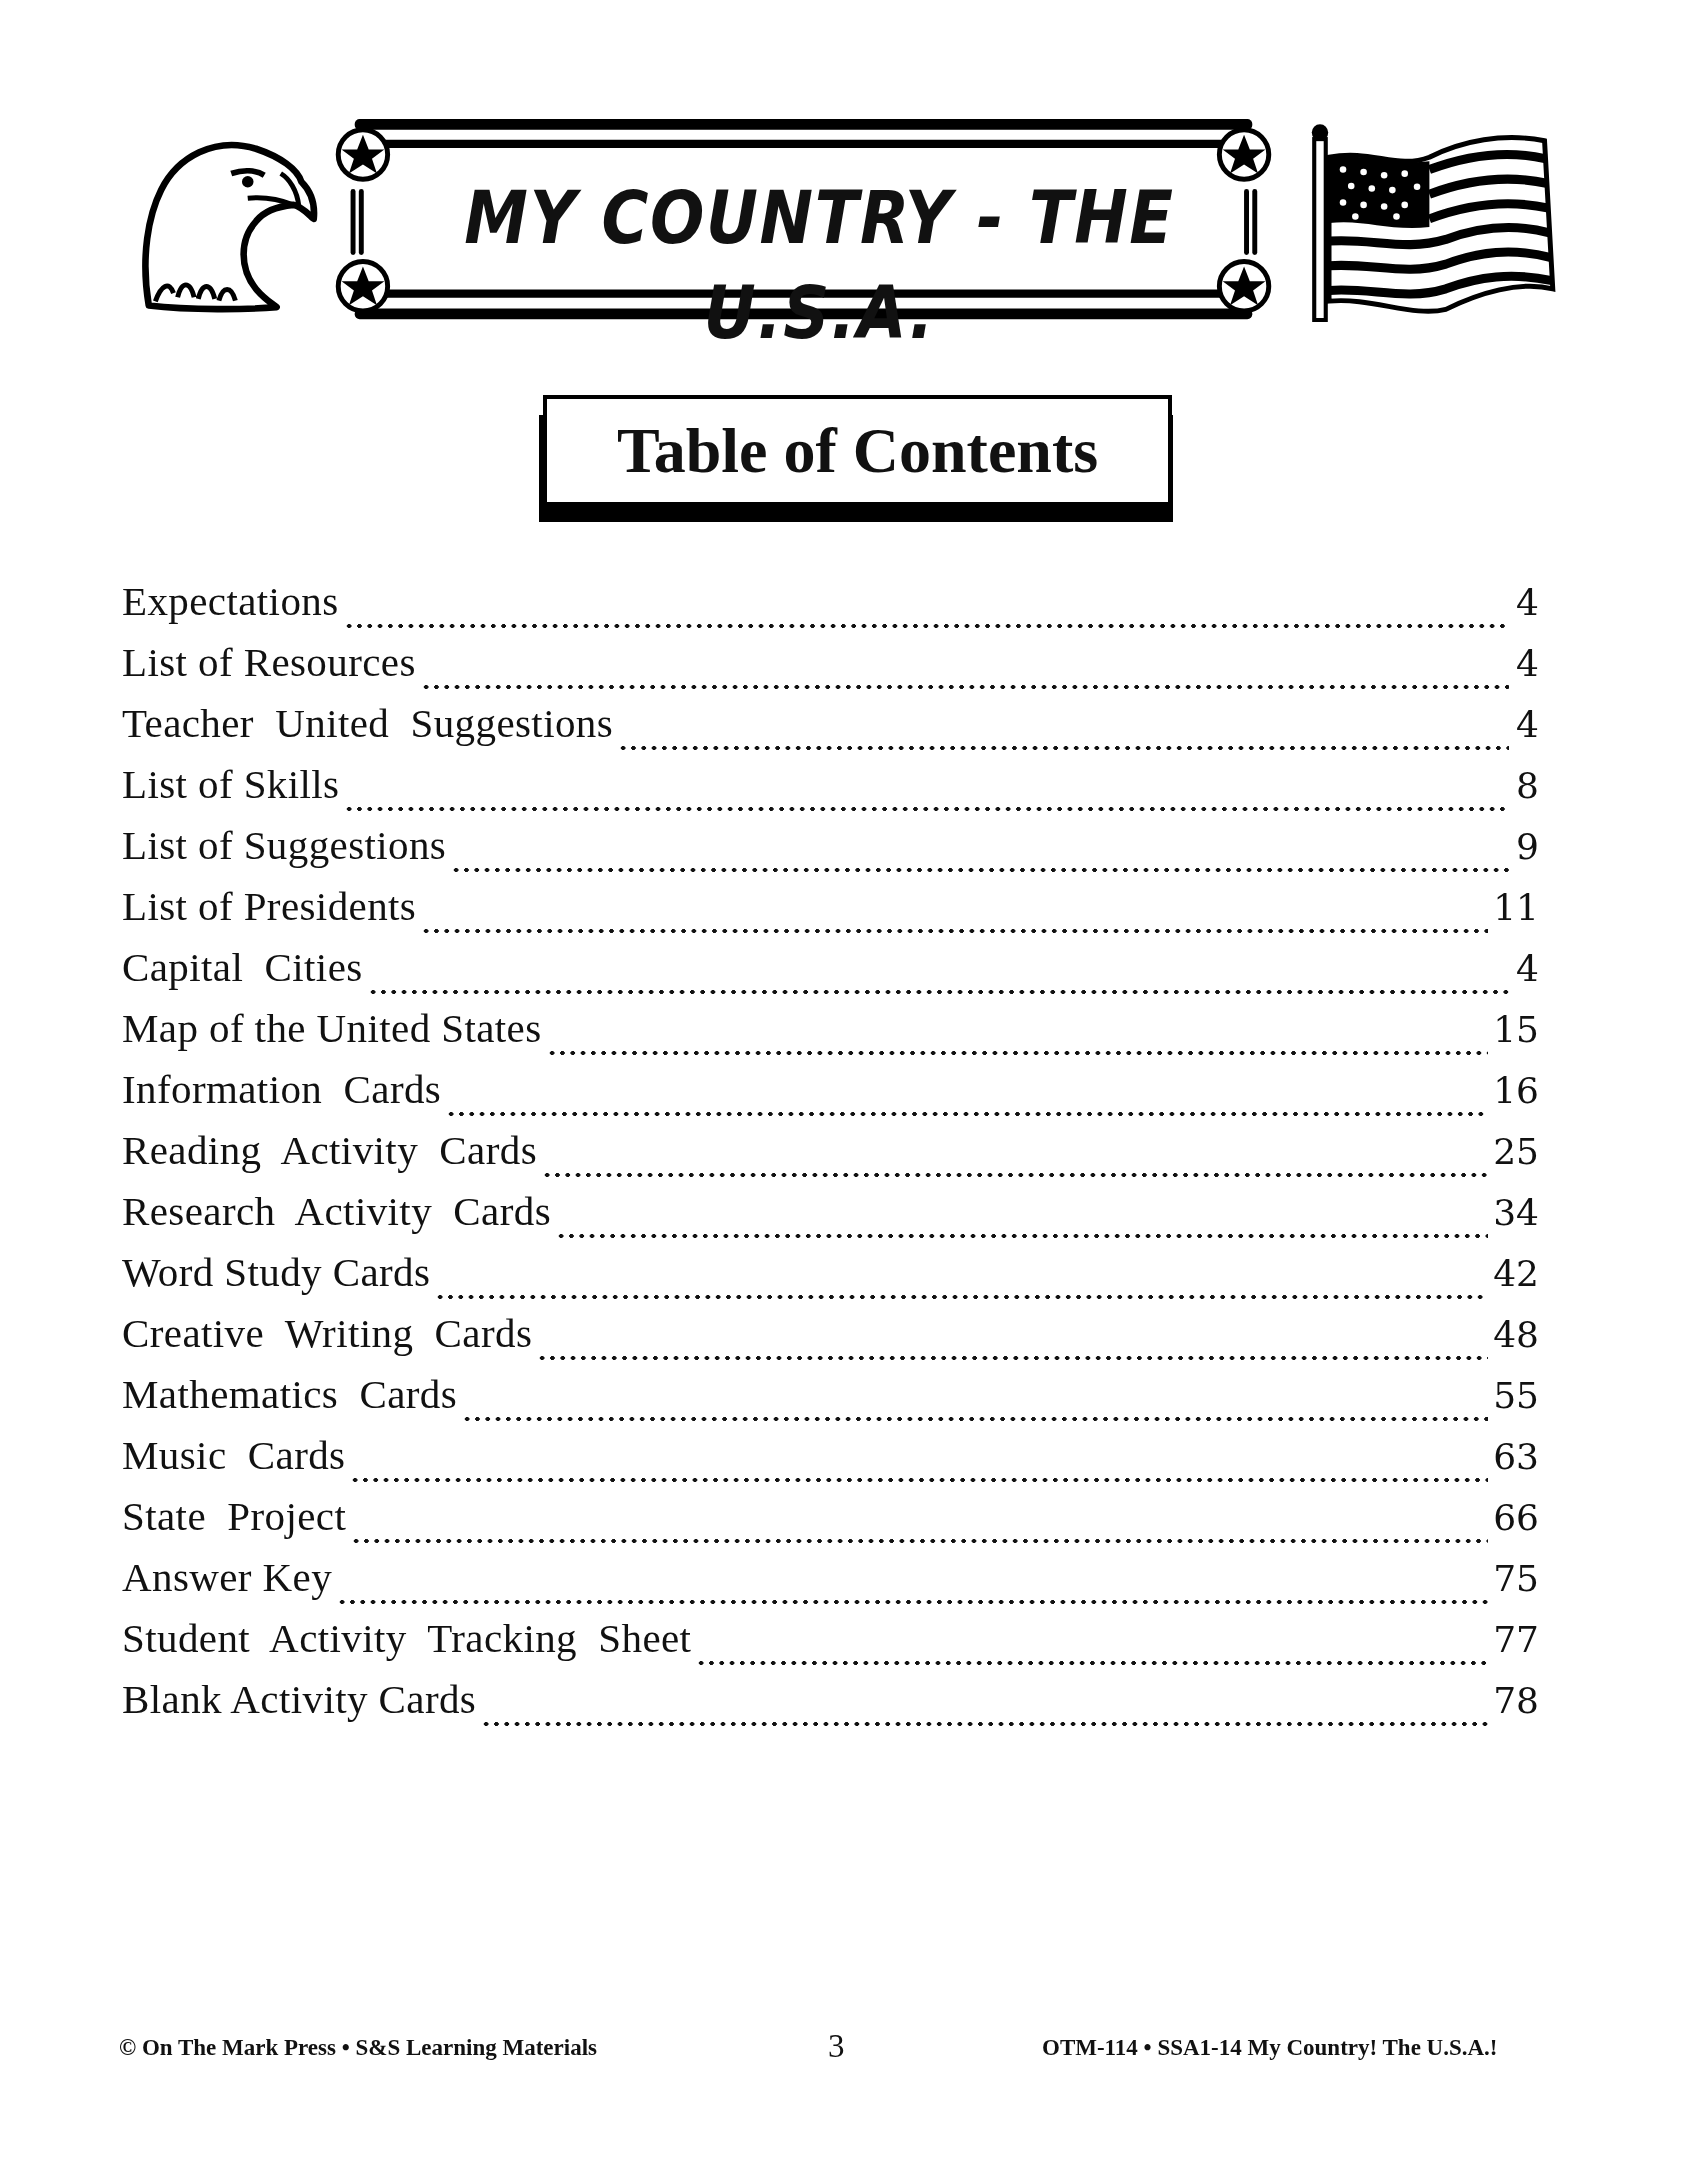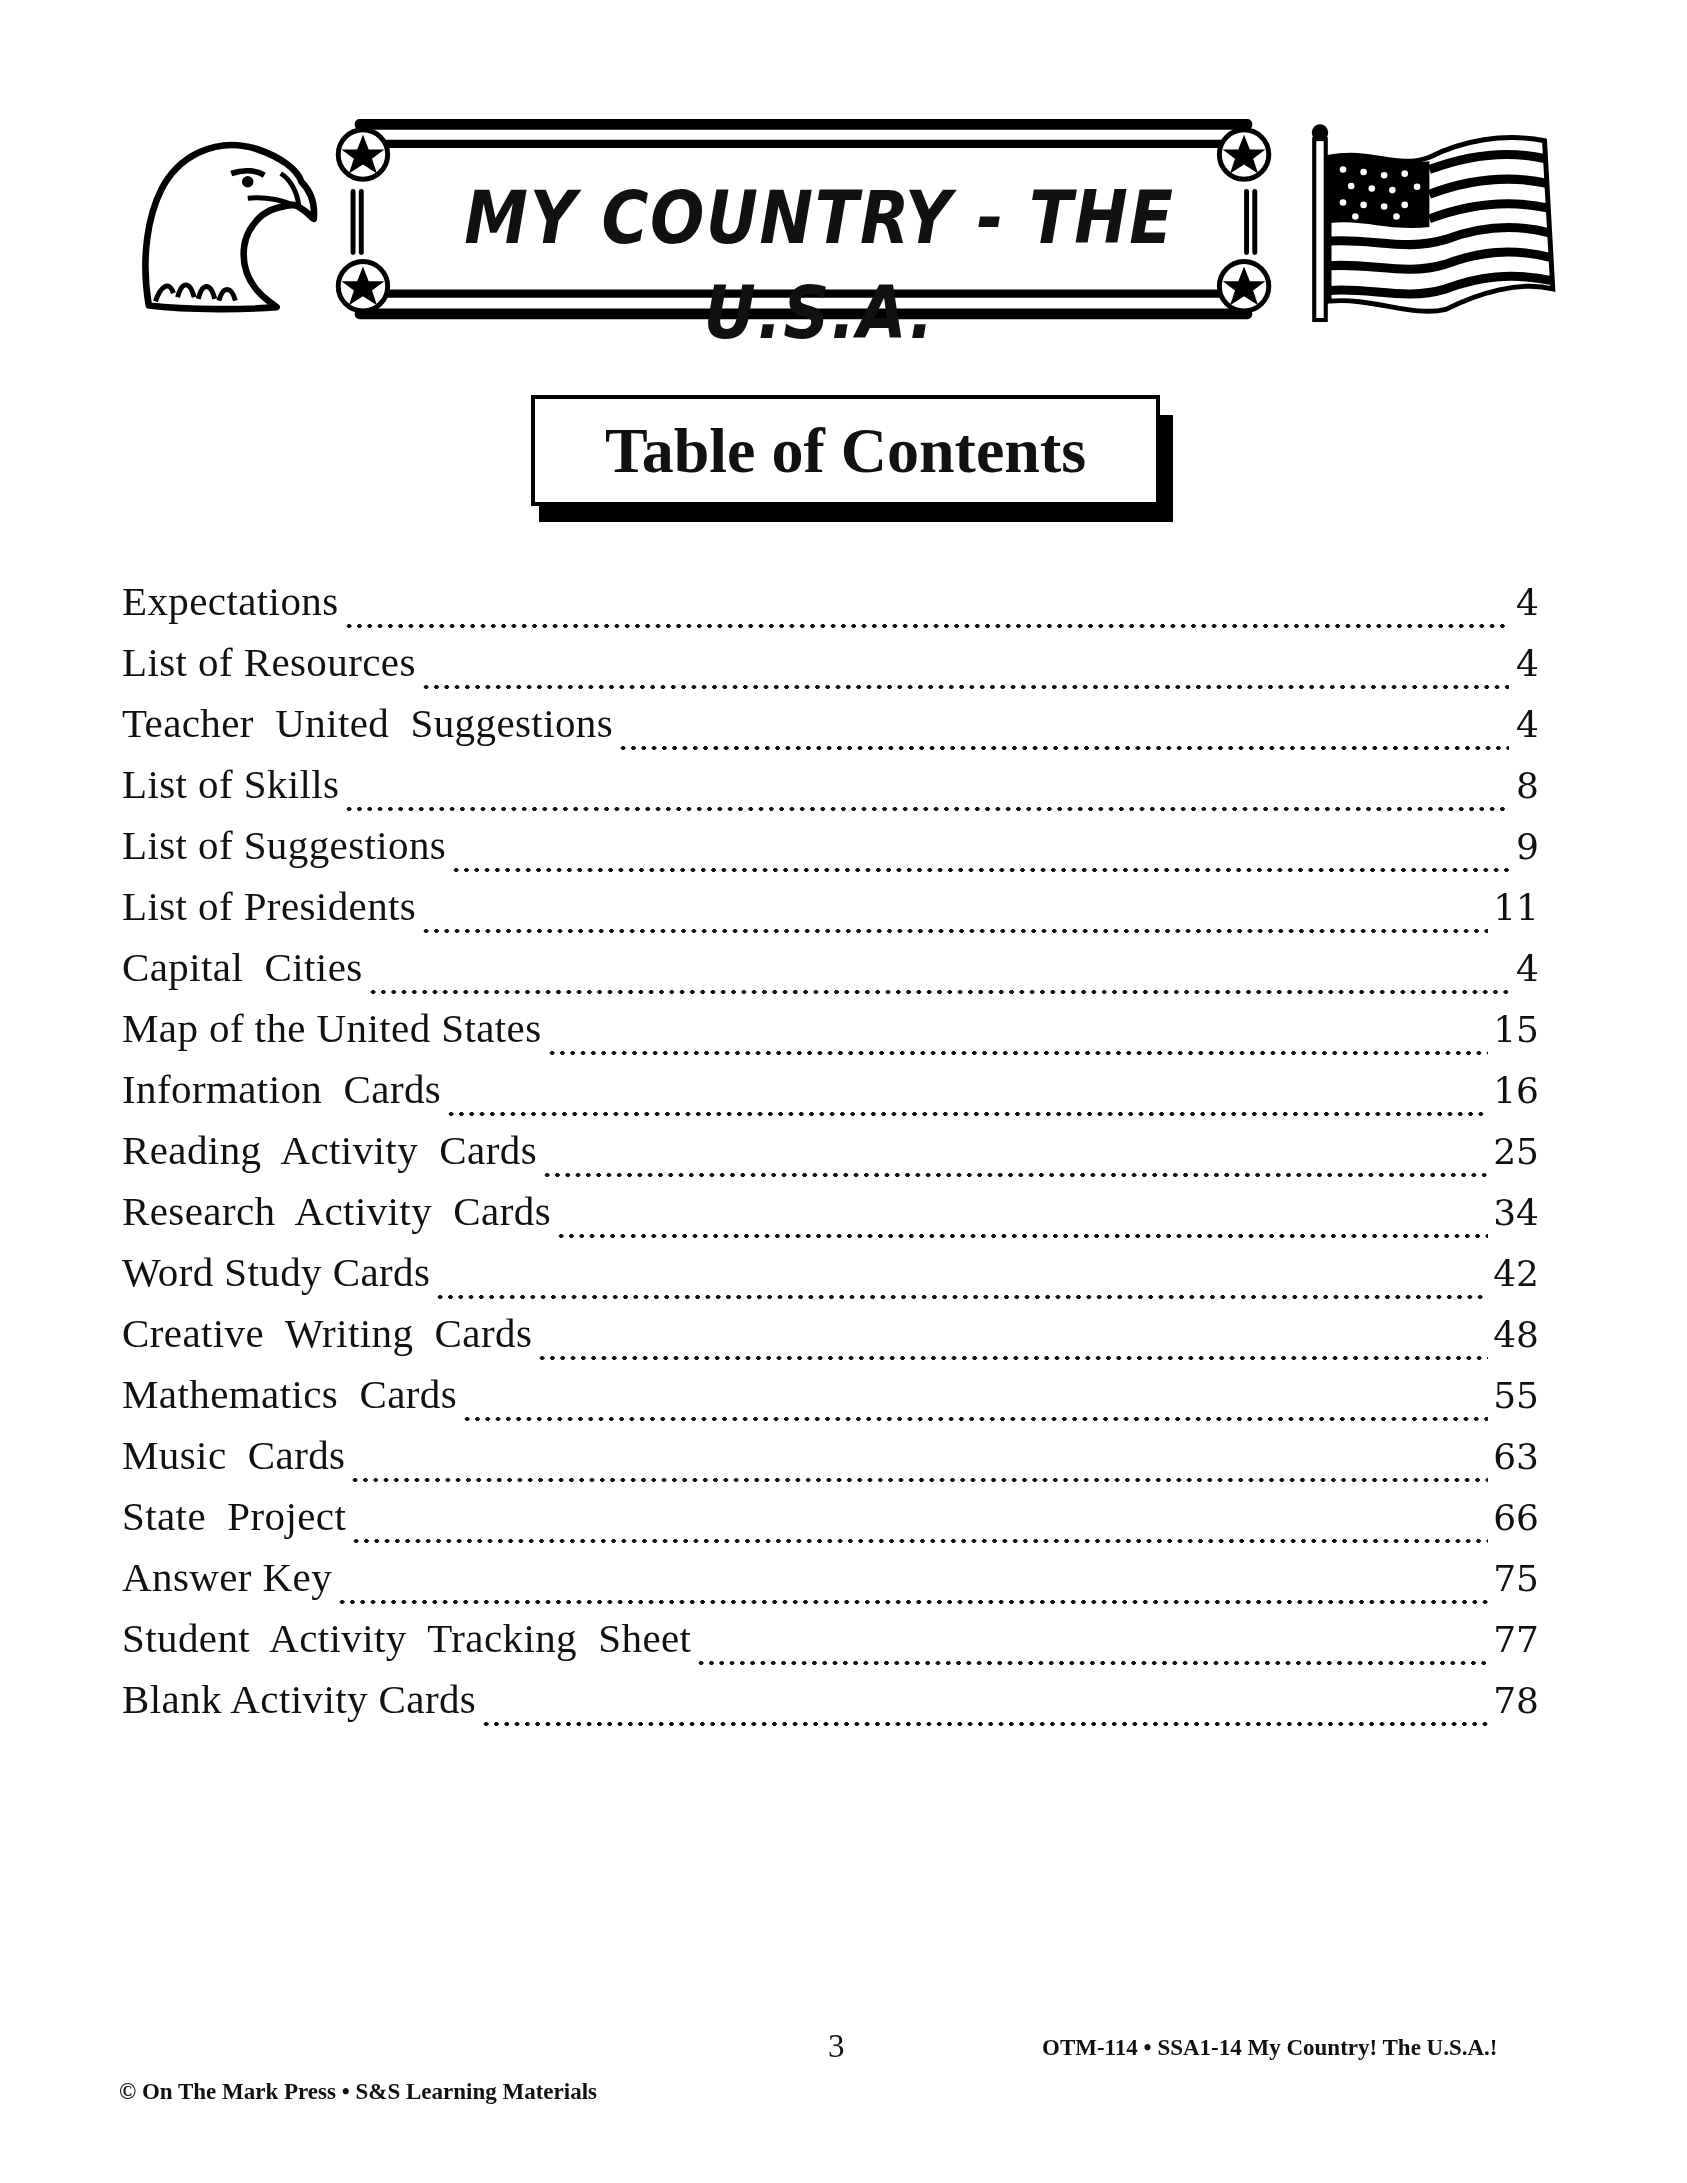--- a/index.html
+++ b/index.html
@@ -15,21 +15,21 @@
   .banner-title {
     position: absolute; left: 387px; top: 177px; width: 865px; height: 82px;
     font-family: "DejaVu Sans", sans-serif; font-weight: bold; font-style: italic;
     font-size: 64px; letter-spacing: 1.6px; line-height: 82px; text-align: center;
     transform: scaleY(1.15);
   }
   
   .toc-title-wrap { position: absolute; left: 527px; top: 395px; width: 647px; height: 128px; }
   .toc-shadow { position: absolute; left: 11.5px; top: 20px; width: 634px; height: 107px; background: #000; }
   .toc-box {
-    position: absolute; left: 4px; top: 0; width: 621px; height: 103px;
+    position: absolute; left: 16px; top: 0; width: 621px; height: 103px;
     border: 4.1px solid #000; background: #fff;
     display: flex; align-items: center; justify-content: center;
   }
   .toc-title {
     font-family: "Liberation Serif", serif; font-weight: bold; font-size: 64px; letter-spacing: 0px;
   }
   
   .toc-list { position: absolute; left: 122px; top: 577px; width: 1417px; }
   .toc-entry {
     display: flex; align-items: baseline; height: 61px;
@@ -39,21 +39,21 @@
   .toc-dots {
     flex: 1; margin: 0 5px; height: 8.2px;
     background-image: radial-gradient(circle, #111 2px, transparent 2.3px);
     background-size: 10.3px 8.2px; background-repeat: repeat-x; background-position: left center;
     align-self: flex-end; margin-bottom: 8.2px;
   }
   .toc-page { font-family: "DejaVu Serif", serif; font-size: 36px; min-width: 25px; text-align: right; }
   
   .footer { position: absolute; left: 0; top: 2035px; width: 1687px; height: 41px;
     font-family: "Liberation Serif", serif; font-weight: bold; font-size: 23px; }
-  .footer-left { position: absolute; left: 119px; top: 0; margin-top: 44px; }
+  .footer-left { position: absolute; left: 119px; top: 0; }
   .footer-center { position: absolute; left: 828px; top: -6.6px; font-weight: normal; font-size: 33px; }
   .footer-right { position: absolute; left: 1042px; top: 0; }
 </style>
 </head>
 <body>
 
 <div class="header">
 
   <svg class="eagle" viewBox="0 0 240 240">
     <path d="M30 220 C20 160 30 110 45 80 C65 40 110 15 160 30 C190 40 210 55 215 70 C225 80 232 95 230 115 C222 108 215 100 205 98 C185 100 170 105 160 118 C140 140 140 175 160 200 C170 212 180 218 185 222 C150 225 80 226 30 220 Z" fill="none" stroke="#000" stroke-width="8" stroke-linejoin="round"></path>

